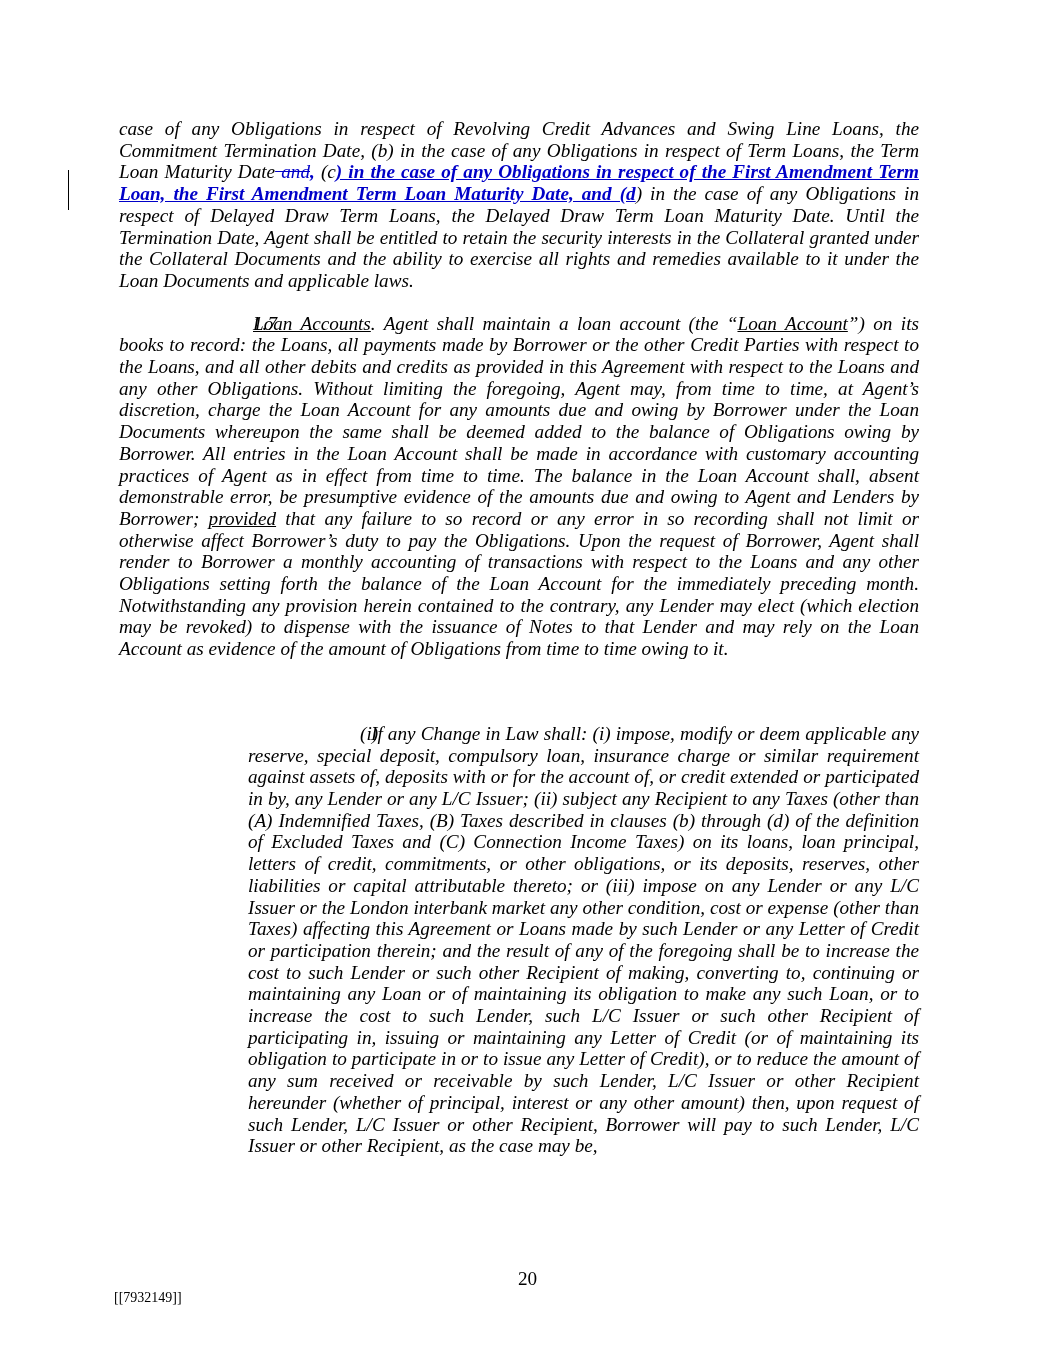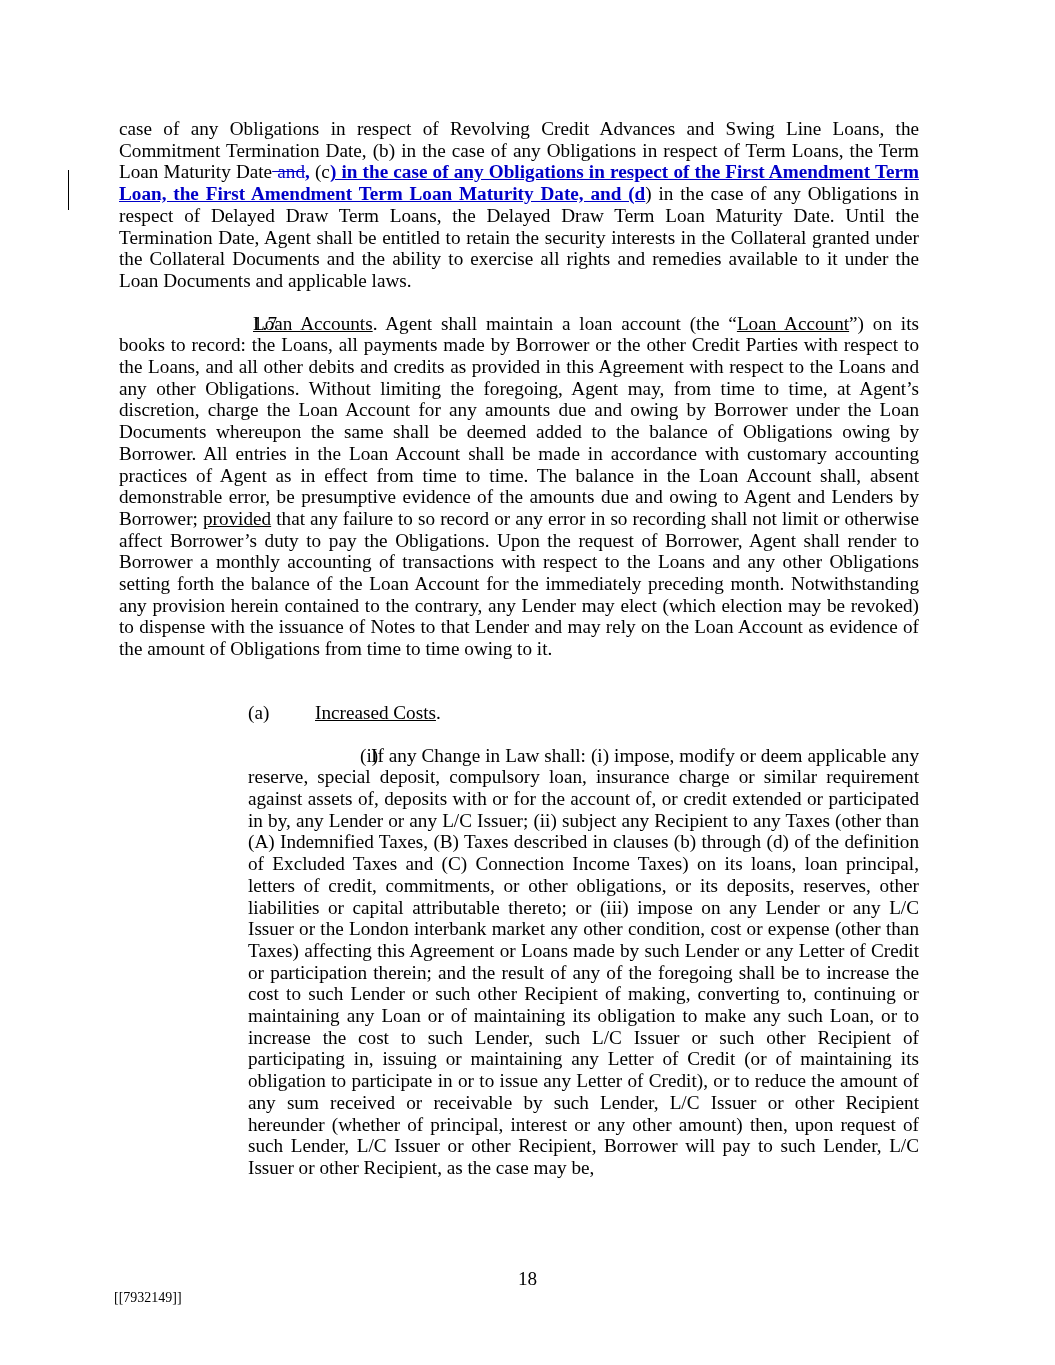--- a/index.html
+++ b/index.html
@@ -24,20 +24,21 @@
     left: 119px;
     top: 118px;
     width: 818px;
   }
   p {
     margin: 0 18px 0 0;
     font-size: 19.2px;
     line-height: 21.7px;
     text-align: justify;
     text-justify: inter-word;
+    font-style: italic;
   }
   .para-gap {
     height: 21px;
   }
   .small-gap {
     height: 21px;
   }
   .first-line-ind {
     text-indent: 67px;
   }
@@ -108,24 +109,23 @@
 
     <div class="para-gap"></div>
 
     <p class="first-line-ind"><span class="num-lbl">1.7</span><u>Loan Accounts</u><span>. Agent shall maintain a loan account (the “</span><u>Loan Account</u><span>”) on its books to record: the Loans, all payments made by Borrower or the other Credit Parties with respect to the Loans, and all other debits and credits as provided in this Agreement with respect to the Loans and any other Obligations. Without limiting the foregoing, Agent may, from time to time, at Agent’s discretion, charge the Loan Account for any amounts due and owing by Borrower under the Loan Documents whereupon the same shall be deemed added to the balance of Obligations owing by Borrower. All entries in the Loan Account shall be made in accordance with customary accounting practices of Agent as in effect from time to time. The balance in the Loan Account shall, absent demonstrable error, be presumptive evidence of the amounts due and owing to Agent and Lenders by Borrower; </span><u>provided</u><span> that any failure to so record or any error in so recording shall not limit or otherwise affect Borrower’s duty to pay the Obligations. Upon the request of Borrower, Agent shall render to Borrower a monthly accounting of transactions with respect to the Loans and any other Obligations setting forth the balance of the Loan Account for the immediately preceding month. Notwithstanding any provision herein contained to the contrary, any Lender may elect (which election may be revoked) to dispense with the issuance of Notes to that Lender and may rely on the Loan Account as evidence of the amount of Obligations from time to time owing to it.</span></p>
 
     <div class="para-gap"></div>
 
 
     <div class="small-gap"></div>
 
-    <p class="lvl-a"><span class="num-lbl">(a)</span><u>Increased Costs</u><span>.</span></p>
 
     <div class="small-gap"></div>
 
     <p class="lvl-i"><span class="num-lbl">(i)</span><span>If any Change in Law shall: (i) impose, modify or deem applicable any reserve, special deposit, compulsory loan, insurance charge or similar requirement against assets of, deposits with or for the account of, or credit extended or participated in by, any Lender or any L/C Issuer; (ii) subject any Recipient to any Taxes (other than (A) Indemnified Taxes, (B) Taxes described in clauses (b) through (d) of the definition of Excluded Taxes and (C) Connection Income Taxes) on its loans, loan principal, letters of credit, commitments, or other obligations, or its deposits, reserves, other liabilities or capital attributable thereto; or (iii) impose on any Lender or any L/C Issuer or the London interbank market any other condition, cost or expense (other than Taxes) affecting this Agreement or Loans made by such Lender or any Letter of Credit or participation therein; and the result of any of the foregoing shall be to increase the cost to such Lender or such other Recipient of making, converting to, continuing or maintaining any Loan or of maintaining its obligation to make any such Loan, or to increase the cost to such Lender, such L/C Issuer or such other Recipient of participating in, issuing or maintaining any Letter of Credit (or of maintaining its obligation to participate in or to issue any Letter of Credit), or to reduce the amount of any sum received or receivable by such Lender, L/C Issuer or other Recipient hereunder (whether of principal, interest or any other amount) then, upon request of such Lender, L/C Issuer or other Recipient, Borrower will pay to such Lender, L/C Issuer or other Recipient, as the case may be,</span></p>
 
   </div>
 
-  <div class="page-number">18</div>
+  <div class="page-number">20</div>
   <div class="doc-id">[[7932149]]</div>
 
 </div>
 
 </body></html>

